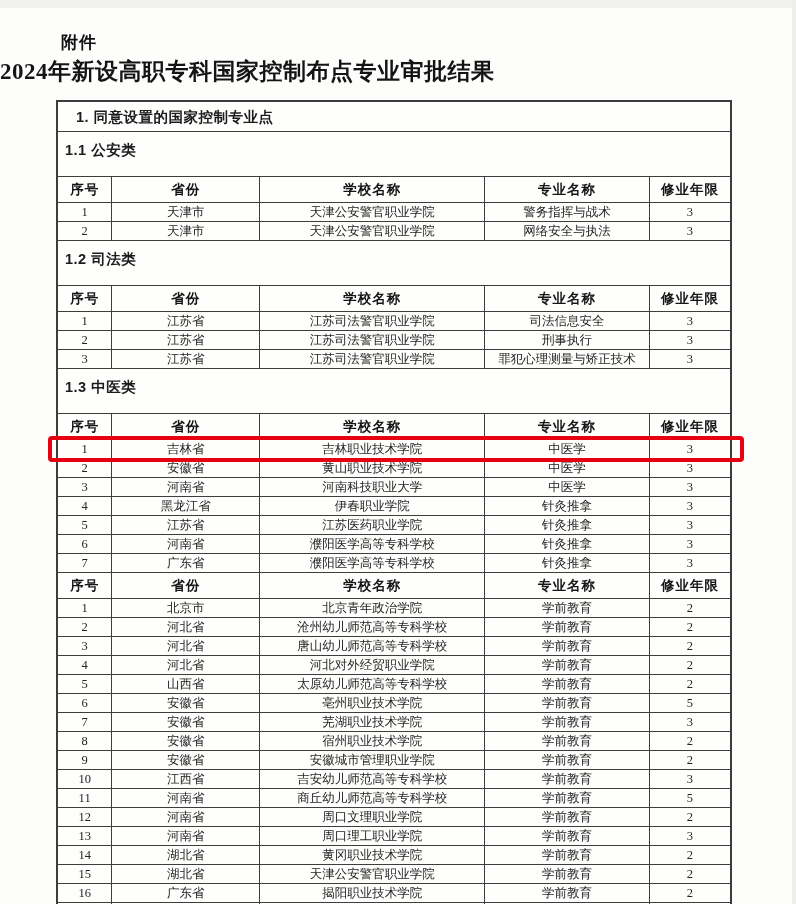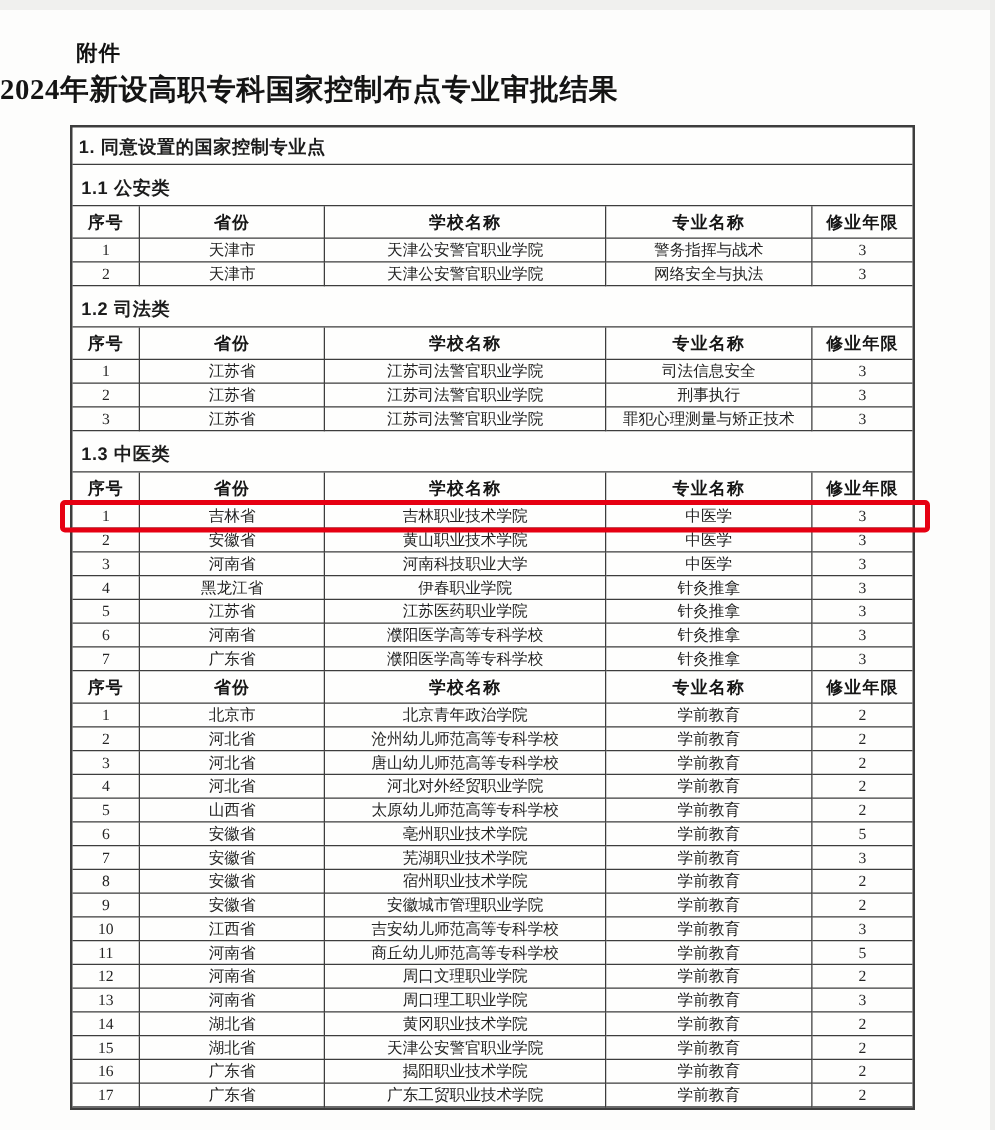--- a/index.html
+++ b/index.html
@@ -25,25 +25,25 @@
     letter-spacing:0.5px;
   }
 
   .outer {
     position:absolute; left:56px; top:100px; width:676px;
     border:2px solid #3d3d3d; background:#fefefd;
   }
 
   .band {
     border-bottom:1px solid #3d3d3d;
-    padding:9px 8px 4px 7px;
+    padding:9px 8px 16px 7px;
     font-size:14.5px; font-weight:700; color:#1c1c1c;
     letter-spacing:0.5px;
   }
-  .band.first { padding:6px 8px 4px 5px; }
+  .band.first { padding:6px 8px 4px 18px; }
 
   .tbl-wrap { position:relative; }
   table { width:100%; border-collapse:collapse; table-layout:fixed;padding-left:11px; }
   col.c0 { width:8%; }  col.c1 { width:22%; } col.c2 { width:33.5%; }
   col.c3 { width:24.5%; } col.c4 { width:12%; }
   th, td {
     border:1px solid #3d3d3d; text-align:center; vertical-align:middle;
     overflow:hidden; white-space:nowrap;
   }
   th:first-child, td:first-child { border-left:none; }

